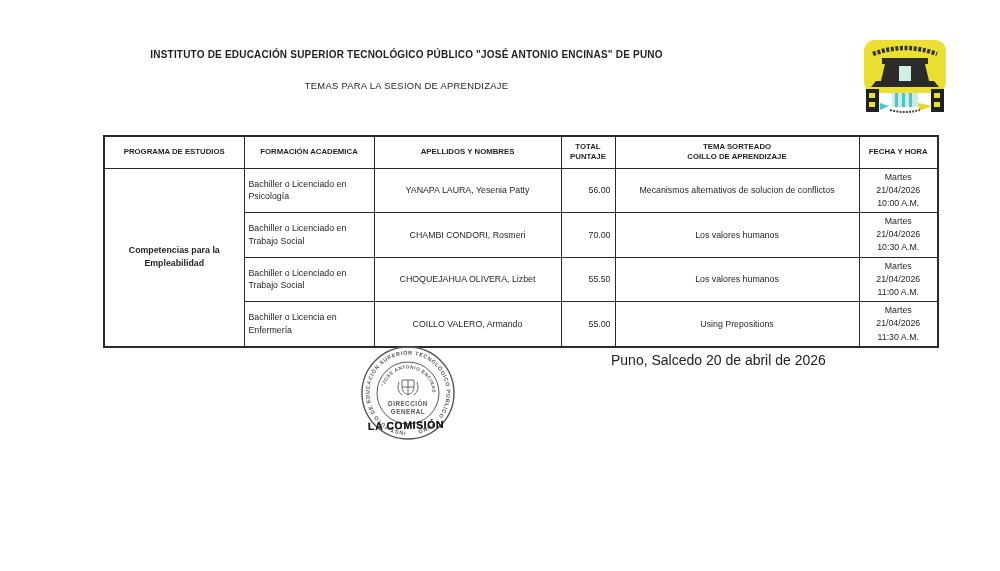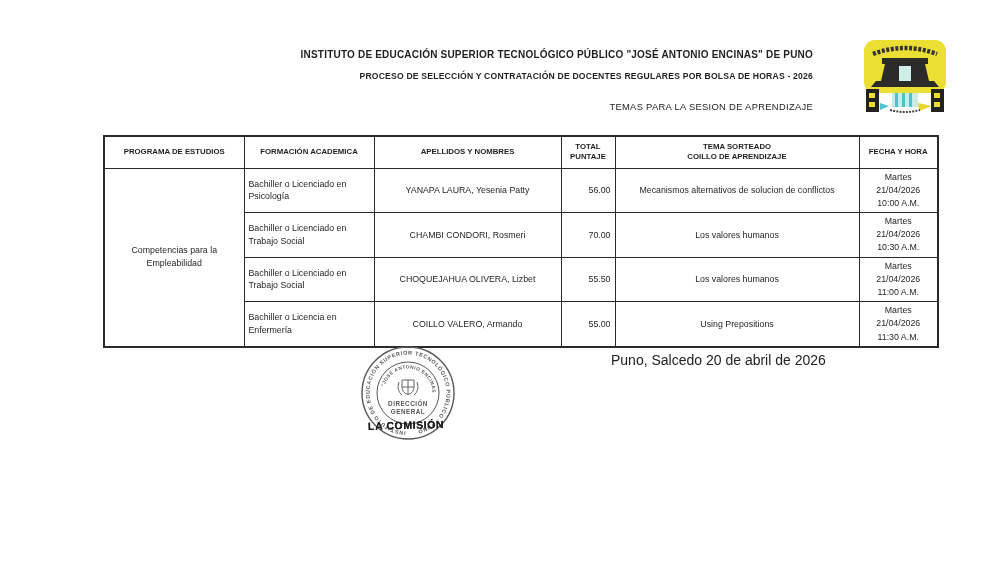--- a/index.html
+++ b/index.html
@@ -12,21 +12,21 @@
   *{margin:0;padding:0;box-sizing:border-box;}
   html,body{width:1000px;height:571px;}
   body{
     position:relative;
     background:#ffffff;
     font-family:"Liberation Sans", sans-serif;
     color:var(--ink);
     overflow:hidden;
   }
   
-  .doc-header{position:absolute;top:49px;left:0;width:813px;text-align:right;}
+  .doc-header{position:absolute;top:49px;left:0;width:813px;text-align:center;}
   .title-1{font-size:10px;font-weight:bold;letter-spacing:.2px;}
   .title-2{font-size:8.6px;font-weight:bold;margin-top:11px;letter-spacing:.2px;}
   .title-3{font-size:9.4px;font-weight:normal;margin-top:20px;letter-spacing:.3px;}
   
   .logo-wrap{position:absolute;left:858px;top:37px;width:94px;height:78px;}
   
   table.main{
     position:absolute;left:103px;top:135px;width:834px;
     border-collapse:collapse;table-layout:fixed;
   }
@@ -34,21 +34,21 @@
     border:1px solid var(--border);
     vertical-align:middle;
     color:var(--ink);
   }
   table.main{border:2px solid var(--border);padding-left:19px;}
   table.main th{
     font-size:7.8px;font-weight:bold;text-align:center;
     height:32px;line-height:1.35;padding:1px 2px;
   }
   table.main td{font-size:8.8px;height:43px;padding:2px 4px;}
-  td.c-programa{font-weight:normal;text-align:center;line-height:1.5;}
+  td.c-programa{font-weight:bold;text-align:center;line-height:1.5;}
   td.c-formacion{text-align:left;line-height:1.45;}
   td.c-apellidos{text-align:center;}
   td.c-total{text-align:right;padding-right:6px;}
   td.c-tema{text-align:center;}
   td.c-fecha{text-align:center;line-height:1.5;padding:1px 2px;}
   
   .dateline{position:absolute;left:611px;top:352px;font-size:14px;color:#222;}
   .stamp-wrap{position:absolute;left:354px;top:344px;width:110px;height:102px;}
   .stamp-wrap svg{position:absolute;left:0;top:0;}
   .commission{
@@ -57,21 +57,20 @@
     color:#1c1c1c;transform:rotate(-1.5deg);
     text-shadow:0 0 .6px #1c1c1c;
     white-space:nowrap;
   }
 </style>
 </head>
 <body>
 
 <div class="doc-header">
   <div class="title-1">INSTITUTO DE EDUCACIÓN SUPERIOR TECNOLÓGICO PÚBLICO "JOSÉ ANTONIO ENCINAS" DE PUNO</div>
-  <div class="title-2">PROCESO DE SELECCIÓN Y CONTRATACIÓN DE DOCENTES REGULARES POR BOLSA DE HORAS  - 2026</div>
   <div class="title-3">TEMAS PARA LA SESION DE APRENDIZAJE</div>
 </div>
 
 <div class="logo-wrap">
   <svg width="94" height="78" viewBox="0 0 94 78">
     <rect x="6" y="3" width="82" height="53" rx="11" fill="var(--logo-yellow)"></rect>
     <path d="M15 17 Q47 5 79 17" fill="none" stroke="#333" stroke-width="4.5" stroke-dasharray="3 1.6"></path>
     <rect x="24" y="21" width="46" height="6" fill="#2b2b2b"></rect>
     <path d="M27 27 L67 27 L71 44 L23 44 Z" fill="#2b2b2b"></path>
     <rect x="41" y="29" width="12" height="15" fill="#cfeee8"></rect>

